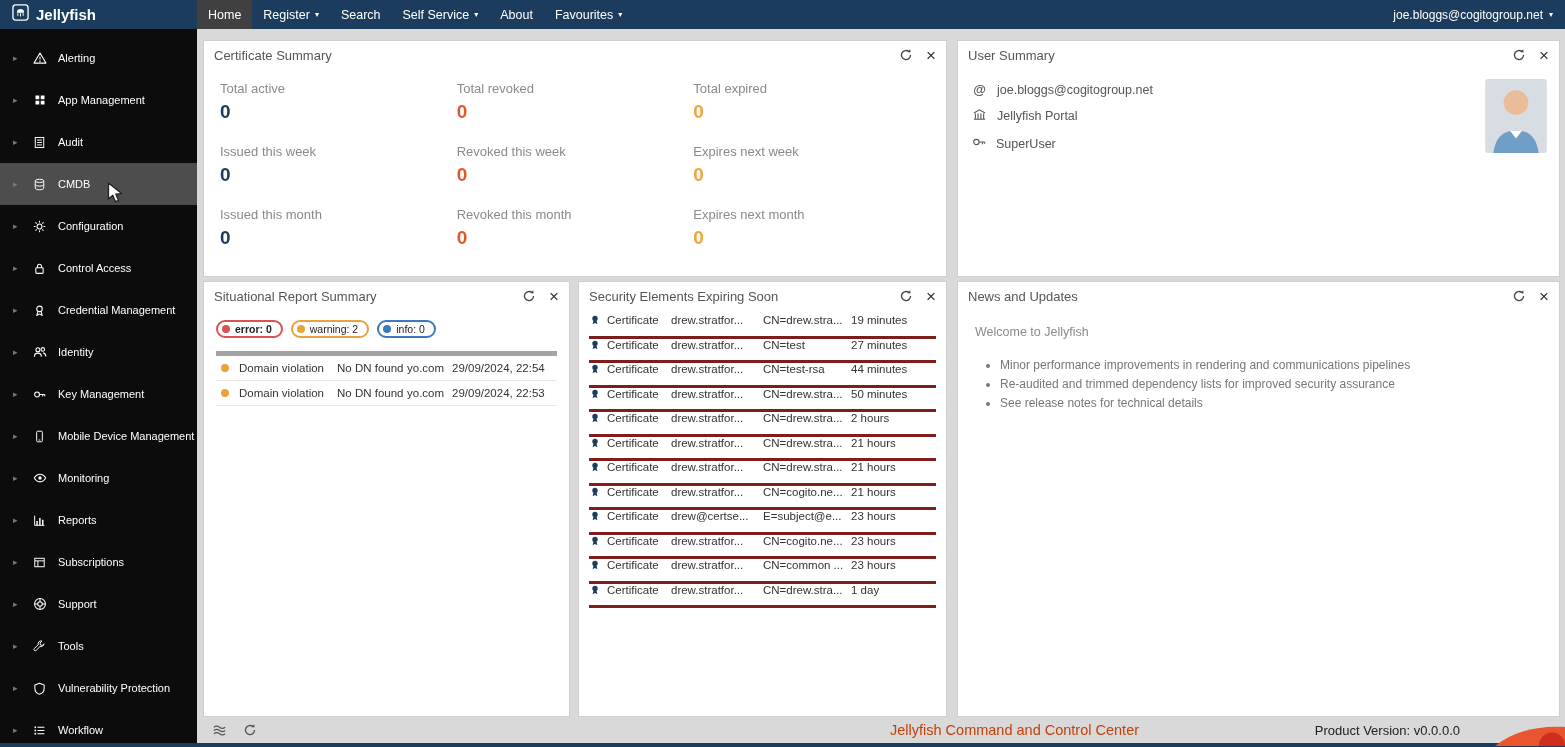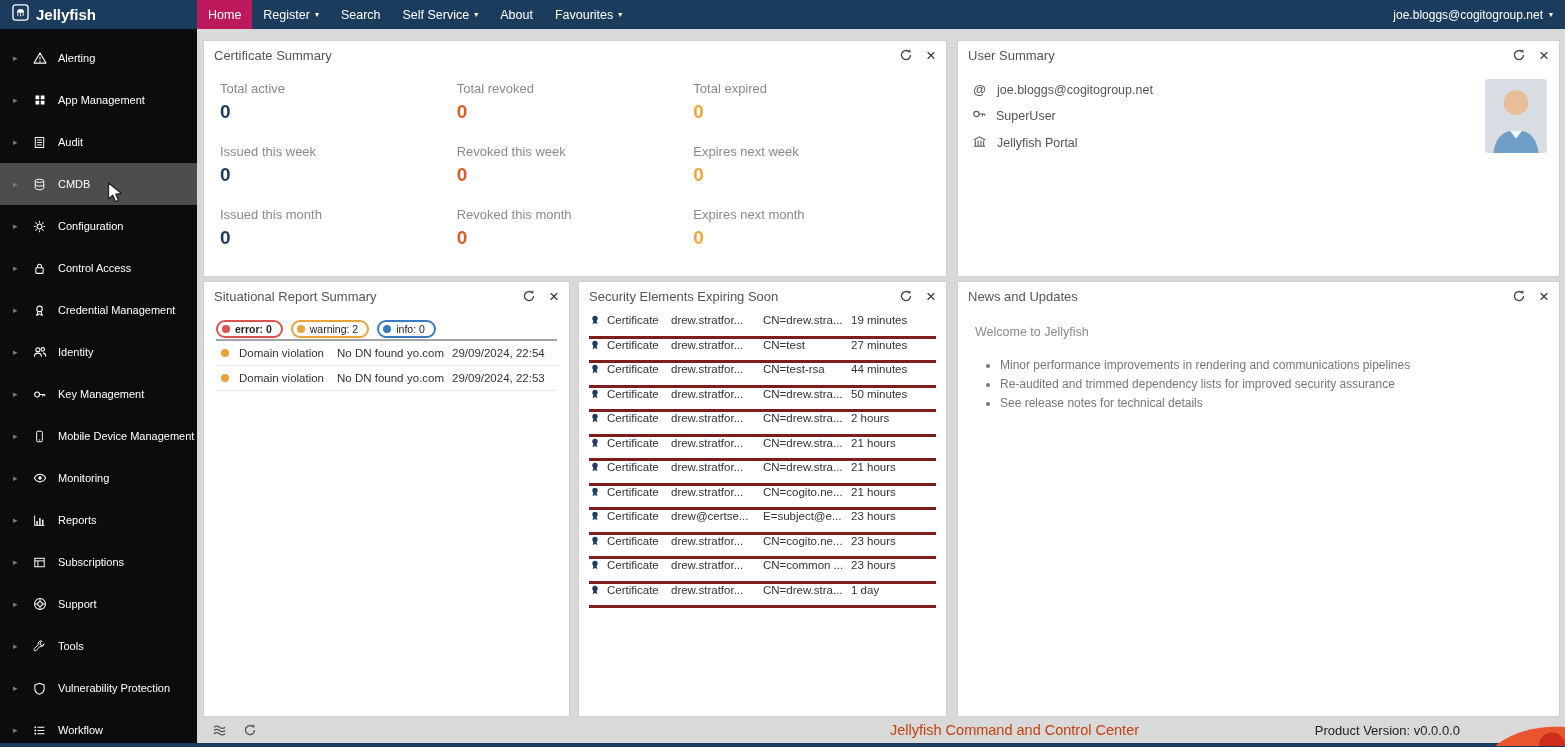--- a/index.html
+++ b/index.html
@@ -8,21 +8,21 @@
     font-family:"Liberation Sans","DejaVu Sans",sans-serif}
   .app{position:relative;width:1565px;height:747px}
 
   
   .navbar{position:absolute;top:0;left:0;right:0;height:29px;background:#1c3c5e;color:#fff;
     display:flex;align-items:stretch;z-index:20}
   .brand{display:flex;align-items:center;gap:7px;padding:0 12px;width:197px}
   .brand-name{font-size:15px;font-weight:bold}
   .nav-items{display:flex}
   .nav-item{display:flex;align-items:center;gap:5px;padding:0 11px;font-size:12.5px;cursor:pointer}
-  .nav-item.active{background:#be185d}
+  .nav-item.active{background:#404040}
   .caret{font-size:8px;line-height:1}
   .user-menu{margin-left:auto;display:flex;align-items:center;gap:6px;padding:0 12px;font-size:12px;cursor:pointer}
 
   
   .sidebar{position:absolute;top:29px;left:0;bottom:0;width:197px;background:#0c0c0c;padding-top:8px;z-index:10}
   .side-item{height:42px;display:flex;align-items:center;gap:10px;padding:0 8px 0 13px;color:#fff;cursor:pointer}
   .side-item.selected{background:#4d4d4d}
   .side-caret{width:8px;color:#7a7a7a;font-size:9px;flex:0 0 8px}
   .side-icon{width:17px;flex:0 0 17px;display:flex;justify-content:center;align-items:center}
   .side-label{font-size:11px;white-space:nowrap}
@@ -51,21 +51,21 @@
   .u-rows{padding-top:8px}
   .u-row{display:flex;align-items:center;gap:10px;padding:5px 14px;font-size:12.5px;color:#555}
   .avatar{position:absolute;top:38px;right:12px;width:62px;height:74px;border-radius:3px;overflow:hidden}
 
   
   .sit-body{padding:10px 12px 0}
   .pills{display:flex;gap:8px}
   .pill{display:inline-flex;align-items:center;gap:5px;border:2px solid;border-radius:11px;
     padding:1px 9px 1px 4px;font-size:10.5px;color:#222;background:#fff;cursor:pointer}
   .dot{width:8px;height:8px;border-radius:50%;flex:0 0 8px}
-  .sit-table{margin-top:1px;border-top:2px solid #a3a3a3}
+  .sit-table{margin-top:13px;border-top:5px solid #a3a3a3}
   .sit-row{display:flex;align-items:center;height:25px;border-bottom:1px solid #e8e8e8;
     font-size:11.5px;color:#333;cursor:pointer}
   .sit-row .sev{margin:0 10px 0 5px}
   .sit-type{flex:0 0 98px}.sit-detail{flex:0 0 70px}.sit-domain{flex:0 0 45px}.sit-time{flex:1}
 
   
   .sec-table{margin:4px 10px 0}
   .sec-row{display:flex;align-items:flex-start;height:24.5px;border-bottom:3px solid #7f1d1d;
     font-size:11.5px;color:#333;cursor:pointer}
   .sec-row .icon{flex:0 0 18px;display:flex;align-items:center}
@@ -416,38 +416,38 @@
             <span class="x">×</span>
           </span>
       </span>
     </div>
     <div class="u-rows">
         <div class="u-row">
           <span class="icon "><span style="font-size:13px;font-weight:bold;color:#5a5a5a;width:15px;display:inline-block;text-align:center">@</span></span>
           <span class="u-text">joe.bloggs@cogitogroup.net</span>
         </div>
         <div class="u-row">
-          <span class="icon "><svg viewBox="0 0 16 16" width="14" height="14">
-              <circle cx="5" cy="8" r="3" fill="none" stroke="#5a5a5a" stroke-width="1.3"></circle>
-              <path d="M8 8h6.5M12 8v2.6M14.5 8v2" fill="none" stroke="#5a5a5a" stroke-width="1.3"></path>
-            </svg></span>
-          <span class="u-text">SuperUser</span>
-        </div>
-        <div class="u-row">
           <span class="icon "><svg viewBox="0 0 16 16" width="15" height="15">
               <path d="M2 6.5 8 3l6 3.5" fill="none" stroke="#5a5a5a" stroke-width="1.2"></path>
               <g stroke="#5a5a5a" stroke-width="1.2">
                 <line x1="3.6" y1="7" x2="3.6" y2="12.5"></line>
                 <line x1="6.5" y1="7" x2="6.5" y2="12.5"></line>
                 <line x1="9.5" y1="7" x2="9.5" y2="12.5"></line>
                 <line x1="12.4" y1="7" x2="12.4" y2="12.5"></line>
                 <line x1="2" y1="13" x2="14" y2="13"></line>
               </g>
             </svg></span>
           <span class="u-text">Jellyfish Portal</span>
+        </div>
+        <div class="u-row">
+          <span class="icon "><svg viewBox="0 0 16 16" width="14" height="14">
+              <circle cx="5" cy="8" r="3" fill="none" stroke="#5a5a5a" stroke-width="1.3"></circle>
+              <path d="M8 8h6.5M12 8v2.6M14.5 8v2" fill="none" stroke="#5a5a5a" stroke-width="1.3"></path>
+            </svg></span>
+          <span class="u-text">SuperUser</span>
         </div>
       </div>
     <div class="avatar"><svg viewBox="0 0 60 72" width="62" height="74">
           <rect width="60" height="72" fill="#d7dde2"></rect>
           <circle cx="30" cy="23" r="12" fill="#e9bd98"></circle>
           <path d="M8 72c2-16 10-22 22-22s20 6 22 22z" fill="#6f9ec7"></path>
           <path d="M24 50h12l-6 8z" fill="#fff"></path>
         </svg></div>
   </div>
 

